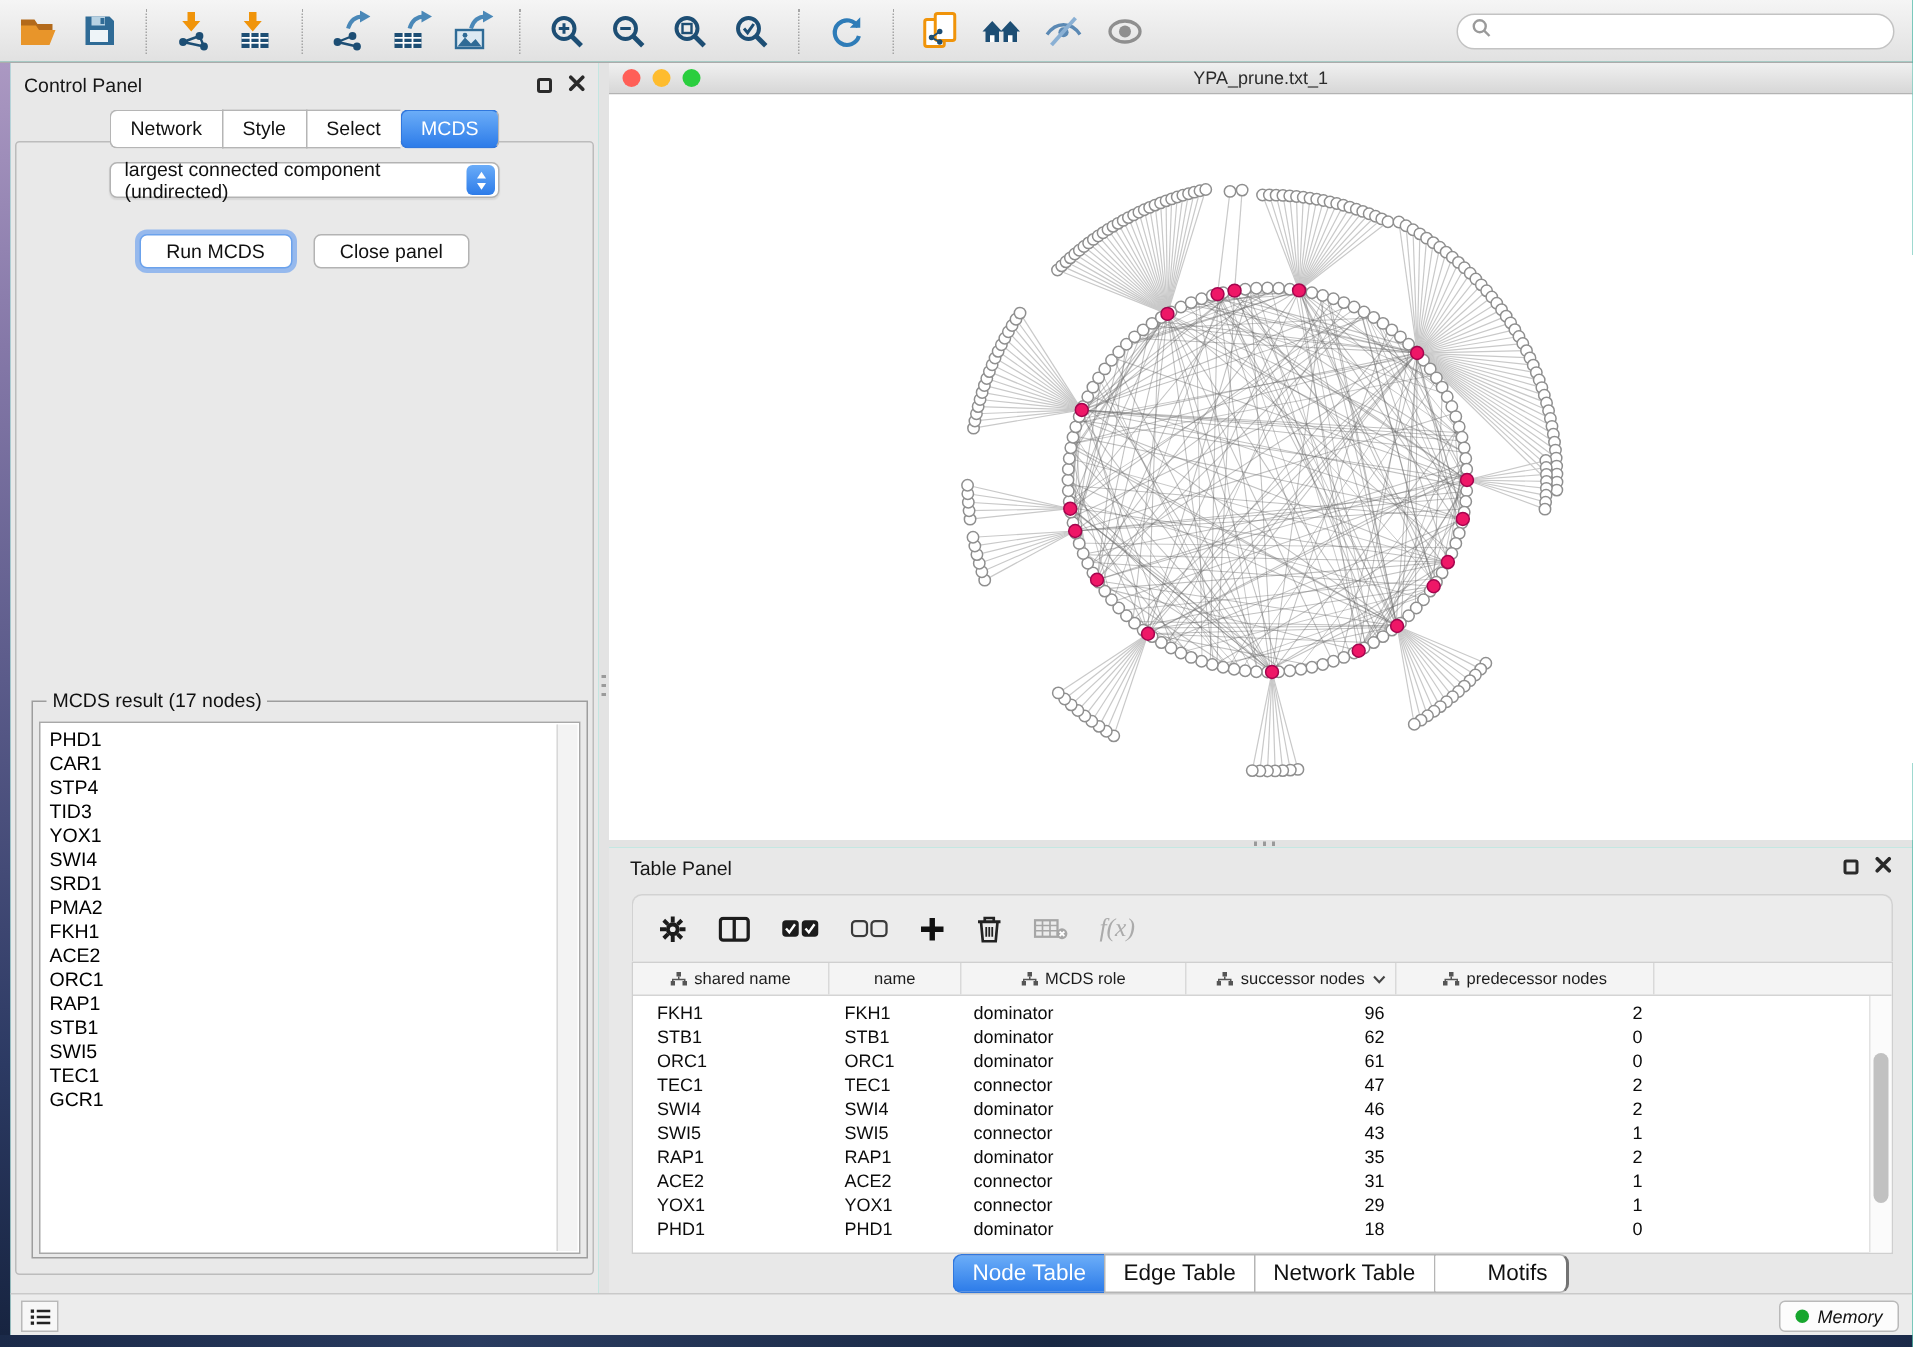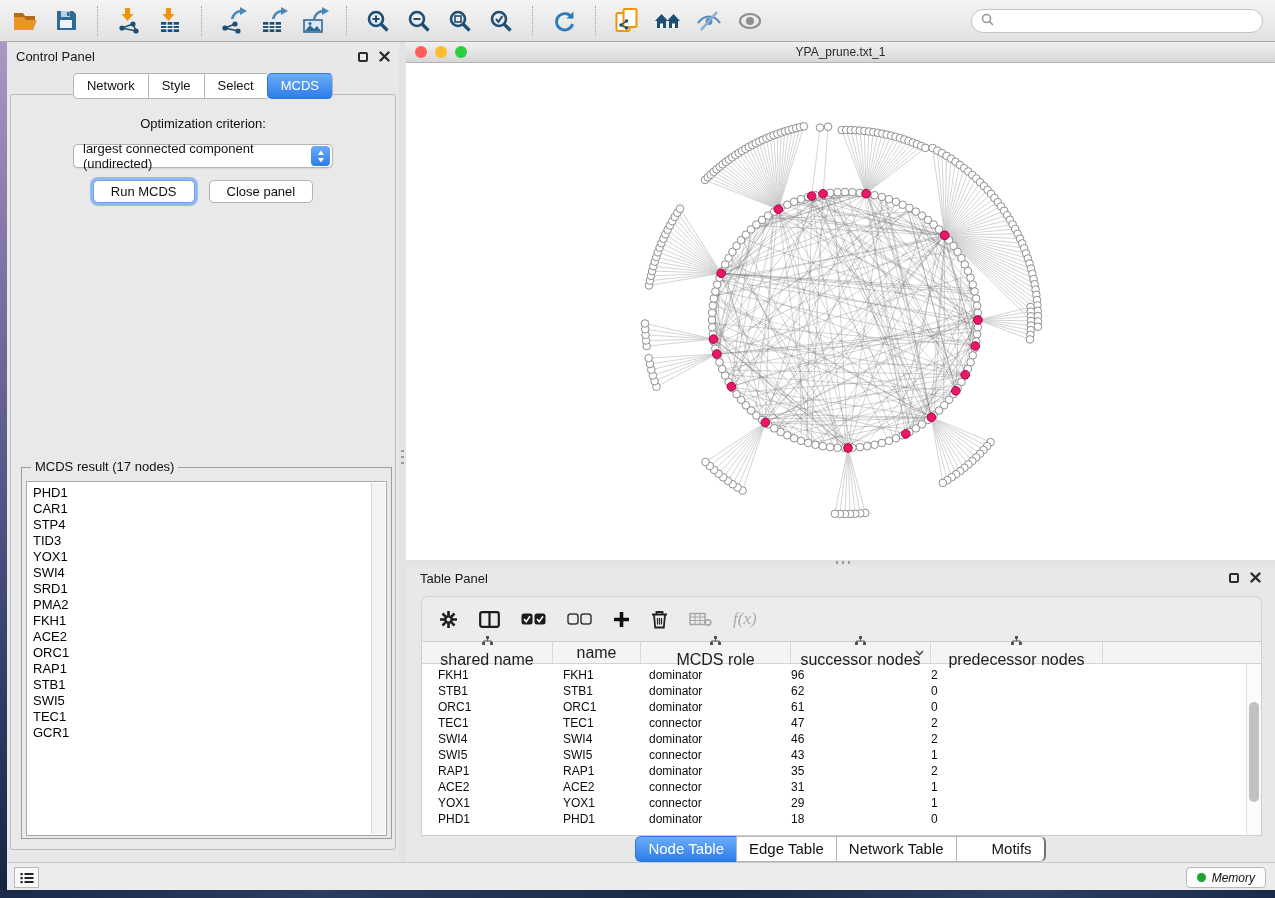--- a/index.html
+++ b/index.html
@@ -37,21 +37,21 @@
   .ctabs .tab:last-child { border-right:1px solid #b5b5b5; border-radius:0 5px 5px 0; }
   .tab.active { background:linear-gradient(#6badf8,#2d7ce9); border-color:#3077dd; color:#fff; border-radius:5px !important; }
   .cpane { position:absolute; top:52px; left:3px; right:3px; bottom:12px; border:1px solid #bcbcbc;
     border-radius:3px; background:#e9e9e9; }
   .opt-label { text-align:center; margin-top:21px; font-size:13px; color:#111; }
   .dropdown { width:260px; height:24px; margin:13px auto 0; background:#fff; border:1px solid #b3b3b3;
     border-radius:5px; display:flex; align-items:center; padding-left:9px; font-size:13px; color:#111;
     box-shadow:0 1px 1px rgba(0,0,0,.08); }
   .stepper { margin-left:auto; margin-right:2px; width:20px; height:20px; border-radius:4px;
     background:linear-gradient(#6aacf8,#2d7ce9); display:flex; align-items:center; justify-content:center; }
-  .btn-row { display:flex; justify-content:center; gap:14px; margin-top:12px; }
+  .btn-row { display:flex; justify-content:center; gap:14px; margin-top:24px; }
   .btn { font-size:13px; height:23px; padding:0 17px; background:#fff; border:1px solid #b3b3b3;
     border-radius:5px; color:#111; display:flex; align-items:center; font-family:inherit; }
   .btn.focus-ring { box-shadow:0 0 0 3px rgba(106,160,240,.65); border-color:#6ba2ec; }
   .groupbox { position:absolute; left:10px; top:372px; width:371px; height:372px; border:1px solid #9d9d9d; }
   .group-label { position:absolute; top:-9px; left:9px; background:#e9e9e9; padding:0 4px; font-size:13px; color:#111; }
   .mcds-list { position:absolute; left:4px; top:13px; right:4px; bottom:2px; background:#fff;
     border:1px solid #a8a8a8; overflow:hidden; }
   .mcds-scroll { position:absolute; right:1px; top:1px; bottom:1px; width:14px; background:#f3f3f3; border-left:1px solid #d8d8d8; }
   .li { font-size:13px; line-height:16px; padding-left:6px; color:#000; }
   .mcds-items { padding-top:3px; }
@@ -77,28 +77,28 @@
   .tp { position:absolute; left:406px; top:565px; width:869px; height:297px; background:#e8e8e8; }
   .tp-head { position:absolute; top:0; left:0; width:100%; height:26px; display:flex; align-items:center; padding:0 14px; }
   .tp-tools { position:absolute; left:15px; top:31px; width:841px; height:45px; background:#ececec;
     border:1px solid #d2d2d2; border-bottom:none; border-radius:7px 7px 0 0;
     display:flex; align-items:center; gap:21px; padding-left:17px; }
   .tool { display:flex; align-items:center; justify-content:center; }
   .fx { font-family:"Liberation Serif", serif; font-style:italic; font-size:17px; color:#ababab; }
   .tbl { position:absolute; left:15px; top:76px; width:841px; height:195px; background:#fff; border:1px solid #cfcfcf; }
   .thead { display:flex; height:22px; background:#f4f4f4; border-bottom:1px solid #d4d4d4; }
   .th { position:relative; display:flex; align-items:center; justify-content:center; gap:5px;
-    border-right:1px solid #d9d9d9; font-size:16px; color:#1d1d1d;flex-direction:column; }
+    border-right:1px solid #d9d9d9; font-size:11px; color:#1d1d1d; }
   .th .sort { position:absolute; right:6px; }
   .w0{width:131px}.w1{width:88px}.w2{width:150px}.w3{width:140px}.w4{width:172px}.w5{flex:1;border-right:none}
   .trs { position:absolute; left:0; top:22px; right:15px; bottom:0; overflow:hidden; padding-top:3px; }
   .tr { display:flex; height:16px; align-items:center; }
   .td { font-size:12px; color:#0c0c0c; line-height:16px; }
   .td.c0{padding-left:16px}.td.c1{padding-left:10px}.td.c2{padding-left:8px}
-  .td.num{padding-right:8px}
+  .td.num{text-align:right; padding-right:8px}
   .tbl-scroll { position:absolute; right:0; top:22px; bottom:0; width:15px; background:#fbfbfb; border-left:1px solid #e2e2e2; }
   .tbl-thumb { position:absolute; left:2px; top:38px; width:10px; height:100px; background:#c1c1c1; border-radius:5px; }
   .btabs { position:absolute; left:0; top:271px; width:100%; display:flex; justify-content:center; }
   .btab { font-size:15px; padding:3px 12px 4px; }
   .btabs .tab:first-child { border-radius:6px 0 0 6px; }
   .btabs .tab:last-child { border-right:2px solid #737373; border-radius:0 6px 6px 0;padding-left:35px; }
   .btabs .tab.active { border-radius:6px 0 0 6px !important; }
 
   
   .sbar { position:absolute; left:7px; top:862px; width:1268px; height:28px; background:#ececec; border-top:1px solid #c9c9c9;font-style:italic; }
@@ -266,21 +266,20 @@
         </span>
       </span>
     </div>
     <div class="ctabs">
         <div class="tab">Network</div>
         <div class="tab">Style</div>
         <div class="tab">Select</div>
         <div class="tab active">MCDS</div>
       </div>
     <div class="cpane">
-      <div class="opt-label">Optimization criterion:</div>
       <div class="dropdown">
         <span>largest connected component (undirected)</span>
         <span class="stepper">
           <svg width="8" height="13">
               <path d="M4 0.5L7 5H1z" fill="#fff"></path>
               <path d="M4 12.5L1 8h6z" fill="#fff"></path>
             </svg>
         </span>
       </div>
       <div class="btn-row">

